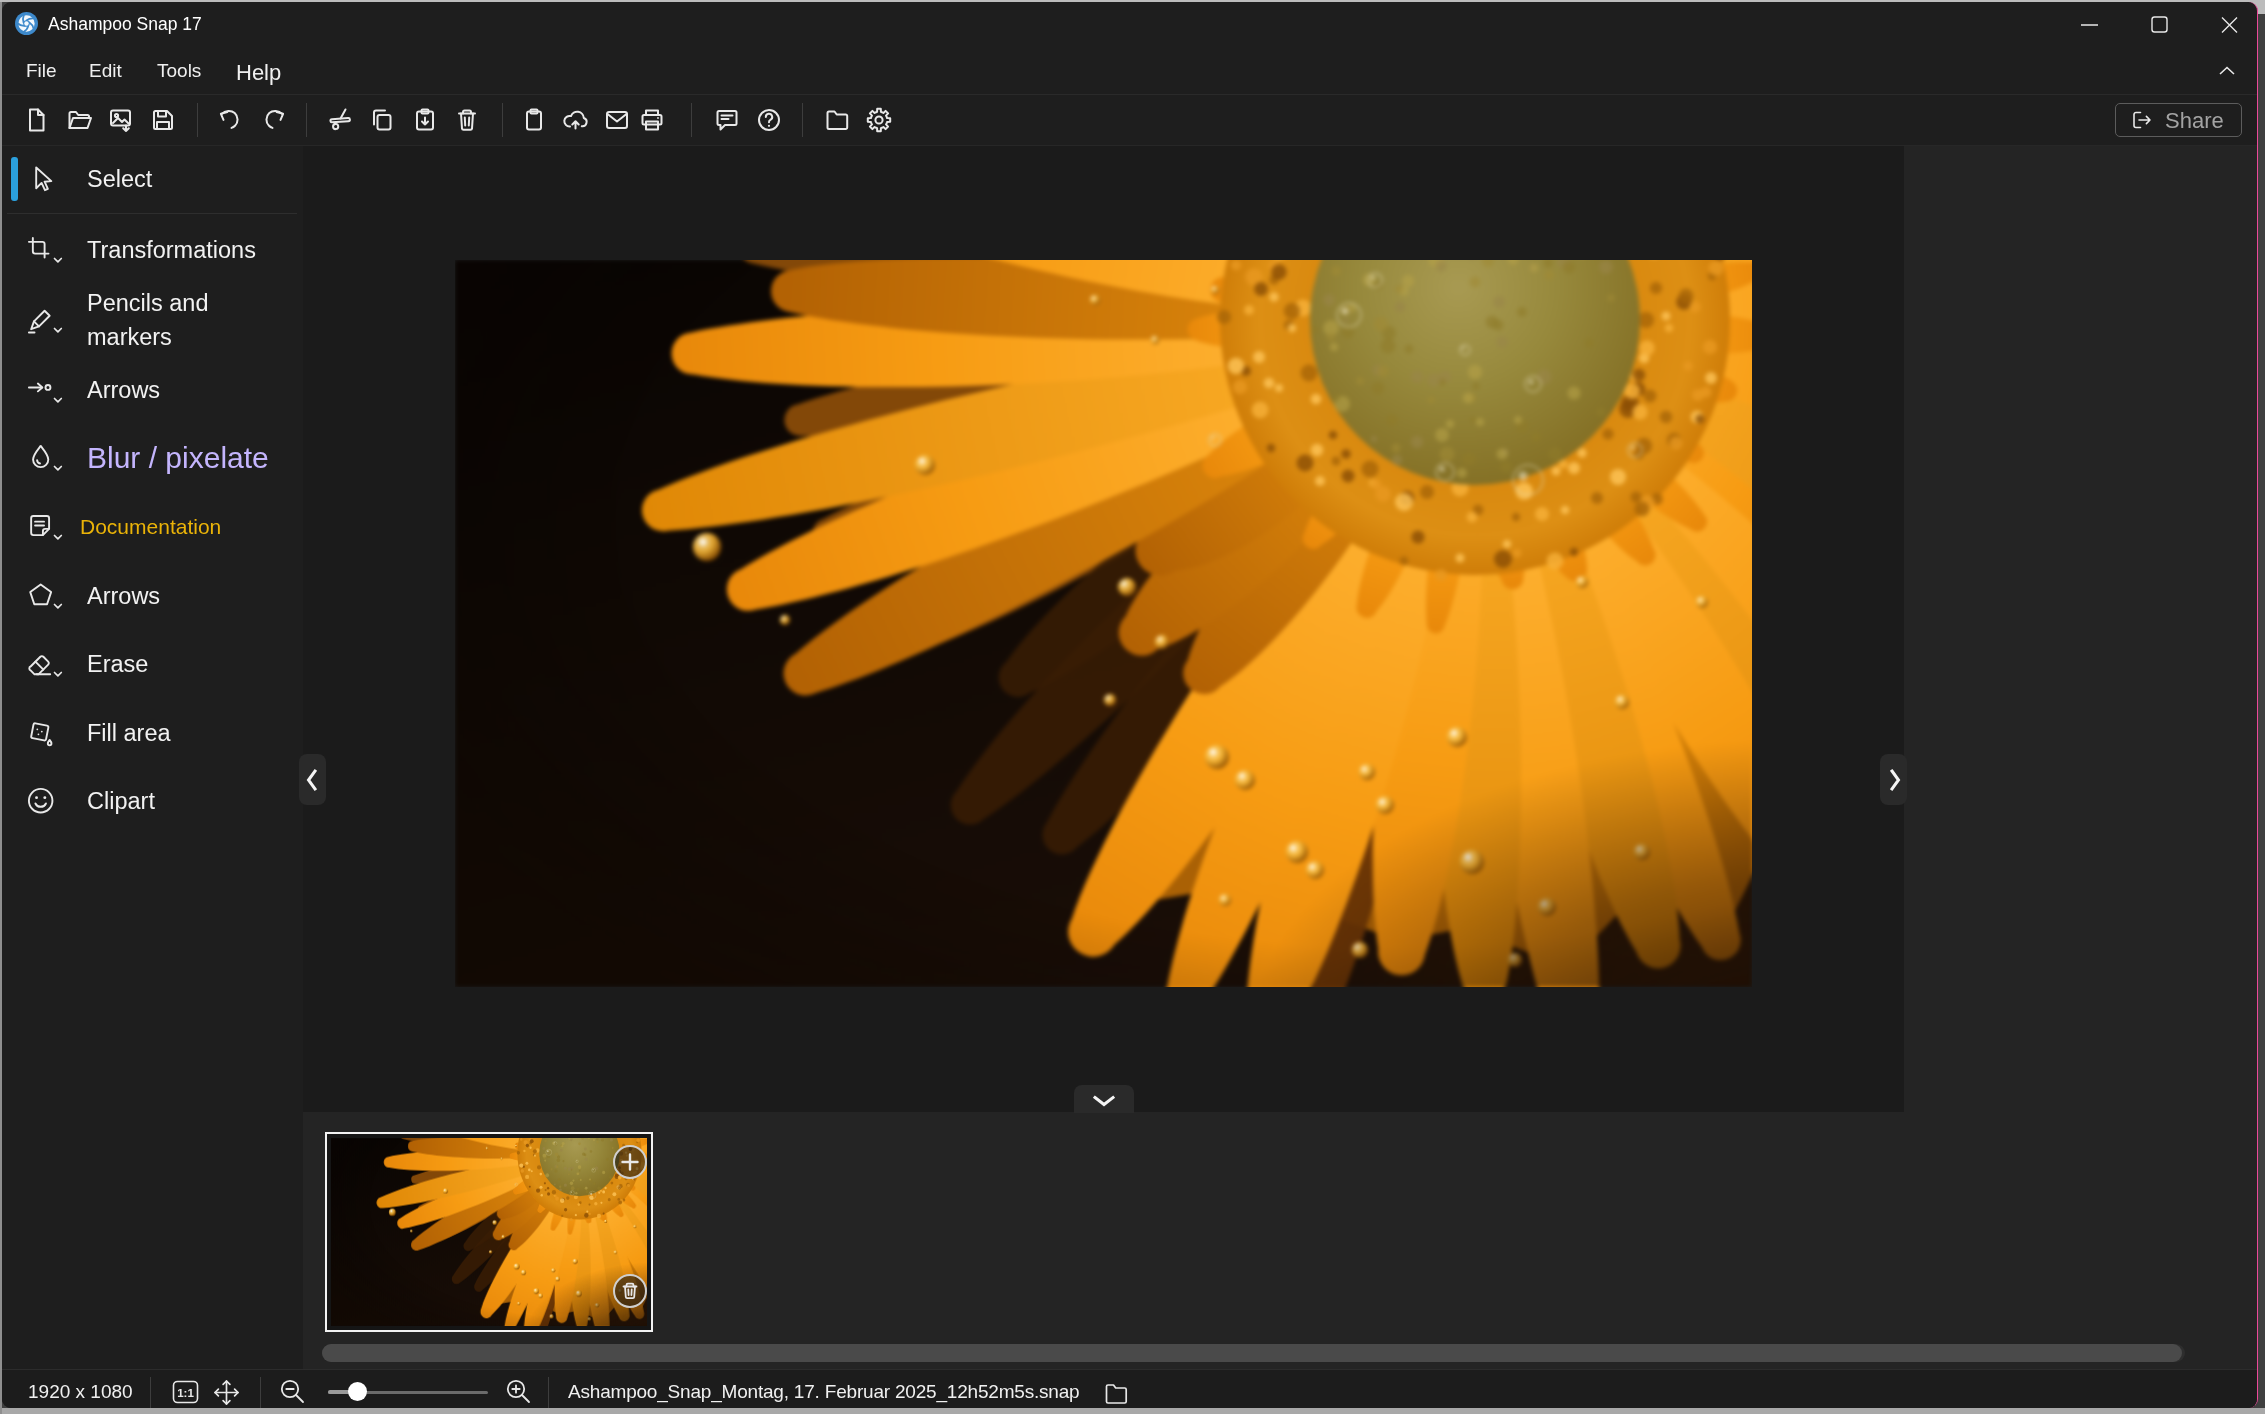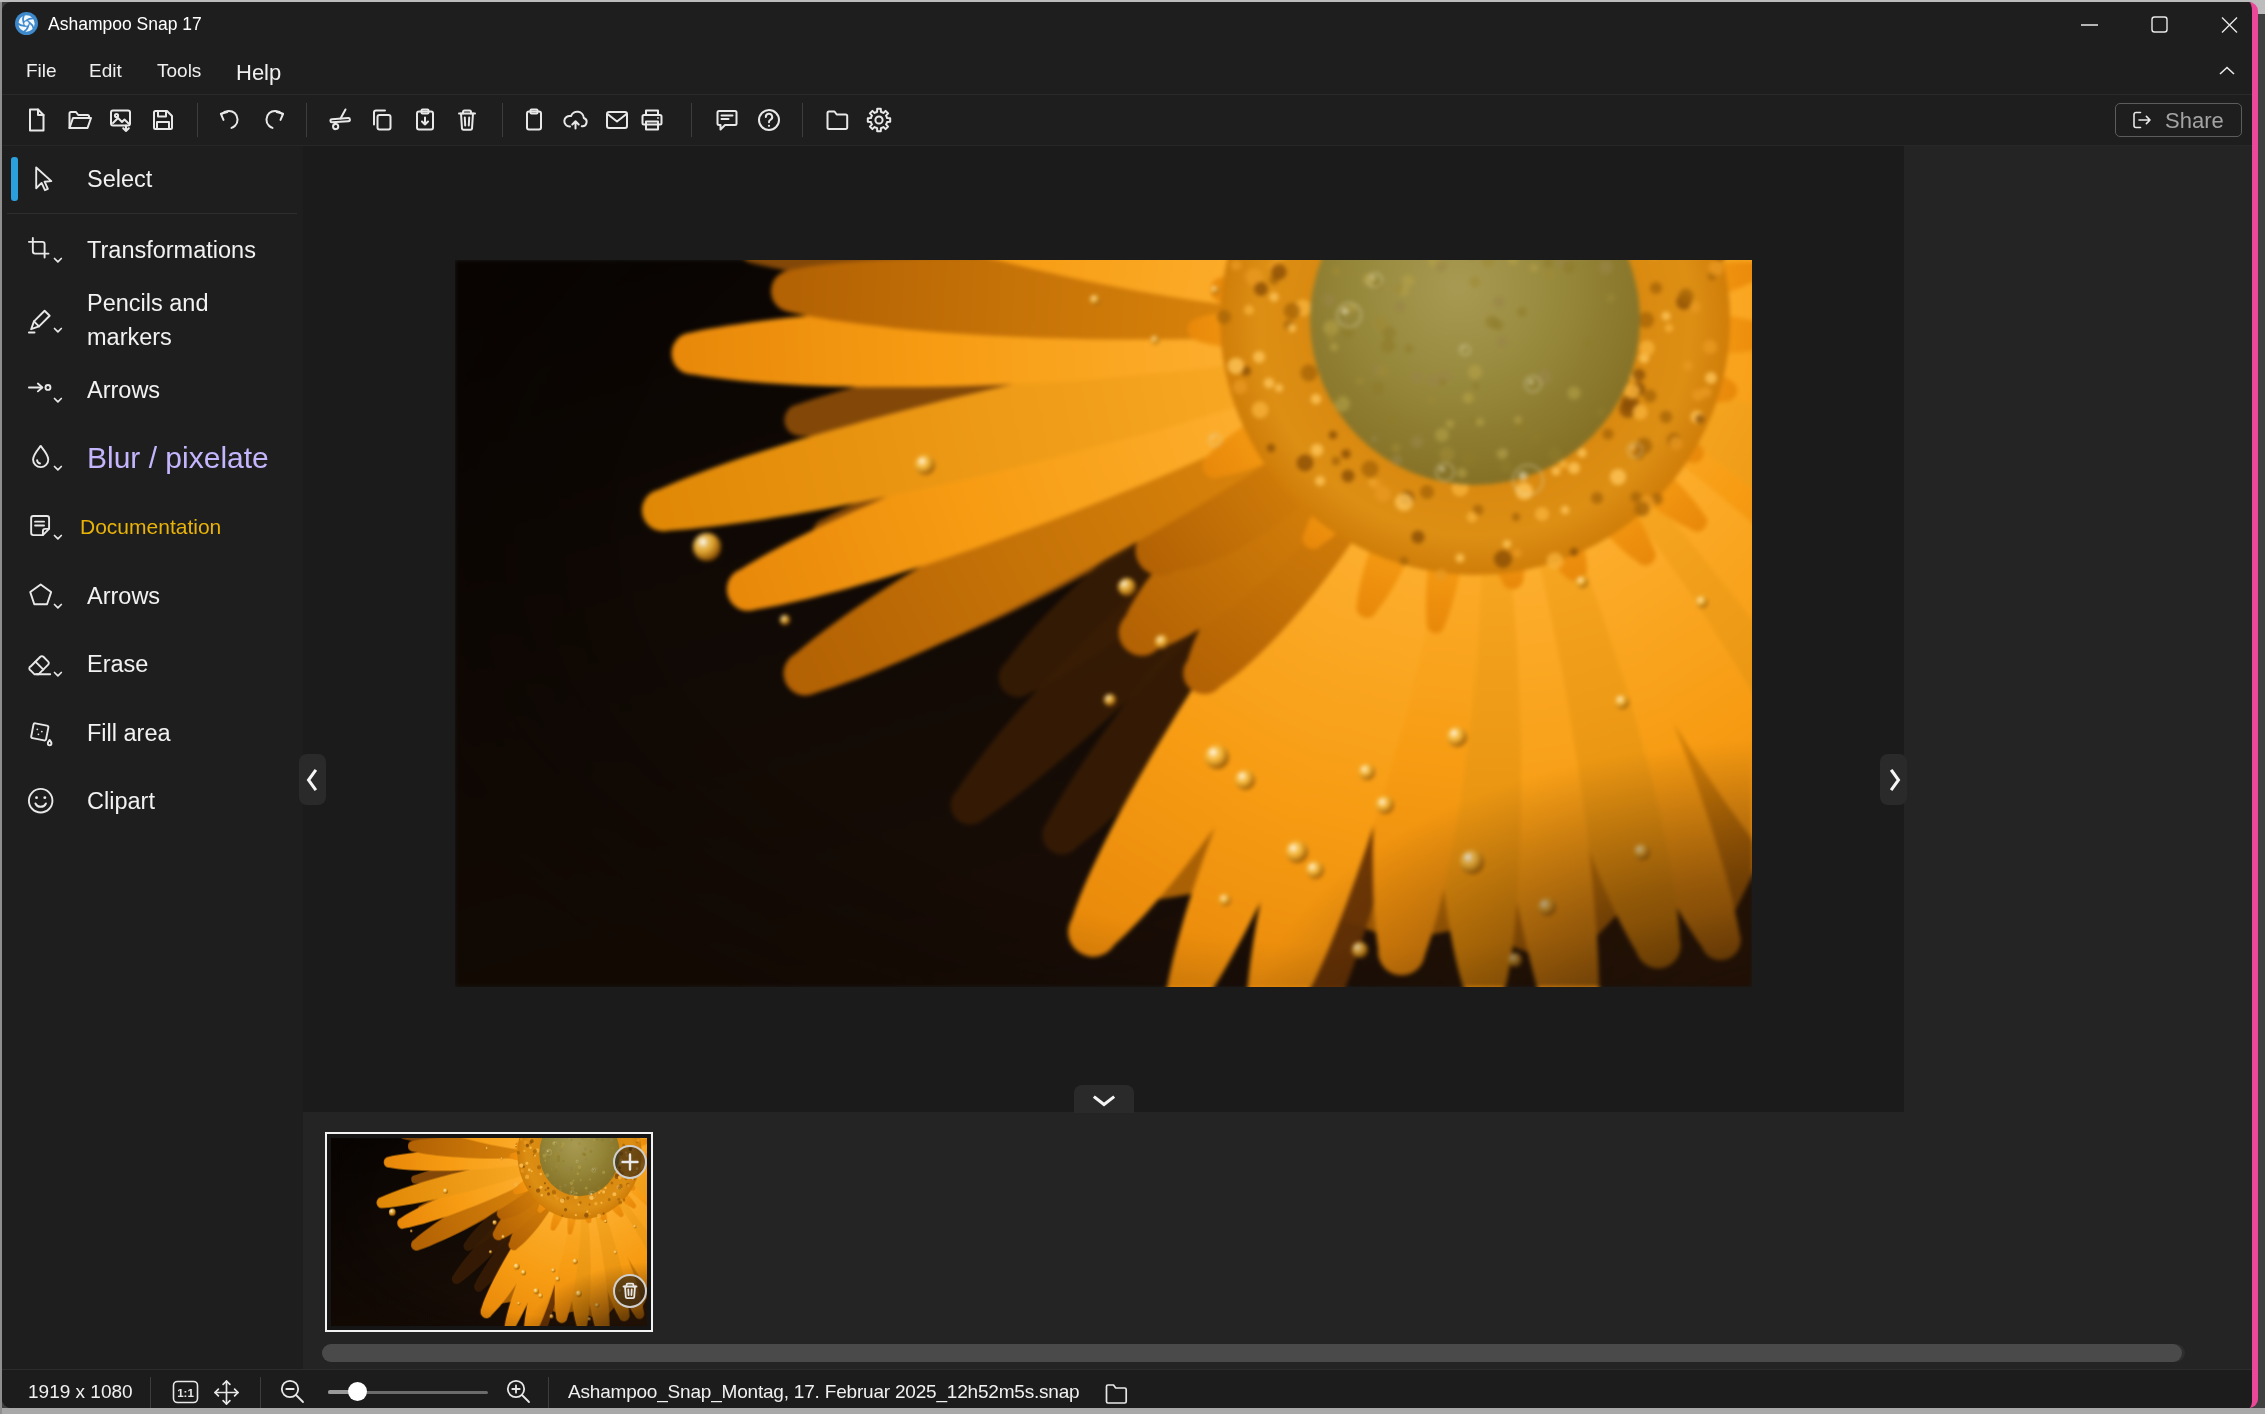--- a/index.html
+++ b/index.html
@@ -1,18 +1,18 @@
 <!DOCTYPE html>
 <html><head><meta charset="utf-8"><style>
 * { margin:0; padding:0; box-sizing:border-box; }
 html,body { width:2265px; height:1414px; background:#3f3f3f; font-family:"Liberation Sans",sans-serif; overflow:hidden; }
 #top-edge { position:absolute; left:0; top:0; width:2265px; height:2px; background:#bcbcbc; }
 #corner { position:absolute; right:0; top:0; width:14px; height:14px; background:#bcbcbc; }
 #win { position:absolute; left:2px; top:2px; width:2256px; height:1406px; background:#1e1e1e;
-       border-radius:9px; overflow:hidden; border-right:6px solid #ec4899; }
+       border-radius:9px; overflow:hidden; border-right:1px solid #ec4899; }
 .abs { position:absolute; }
 </style></head><body>
 <svg width="0" height="0" style="position:absolute">
     <defs>
 <filter id="soft" x="-2%" y="-2%" width="104%" height="104%" color-interpolation-filters="sRGB">
         <feGaussianBlur stdDeviation="2"></feGaussianBlur>
       </filter>
 <linearGradient id="pbg" x1="0" y1="0" x2="0.55" y2="1">
  <stop offset="0%" stop-color="#090503"></stop>
         <stop offset="55%" stop-color="#120a05"></stop>
@@ -676,21 +676,21 @@
   <svg class="abs" style="left:611px;top:1272px" width="34" height="34" viewBox="0 0 34 34" fill="none" stroke="#e8e8e8" stroke-width="1.8" stroke-linecap="round">
     <path d="M10.5 12.5 h13"></path>
       <path d="M13.5 12.5 v-1.6 a1.3 1.3 0 0 1 1.3-1.3 h4.4 a1.3 1.3 0 0 1 1.3 1.3 v1.6"></path>
     <path d="M12 12.5 l.8 10.5 a1.3 1.3 0 0 0 1.3 1.2 h5.8 a1.3 1.3 0 0 0 1.3-1.2 l.8-10.5"></path>
     <path d="M15.3 15.5 l.3 5.5 M18.7 15.5 l-.3 5.5"></path>
   </svg>
 
   <div class="abs" style="left:320px;top:1342px;width:1863px;height:18px;background:#2e2e2e;border-radius:9px"></div>
   <div class="abs" style="left:320px;top:1342px;width:1860px;height:18px;background:#4a4a4a;border-radius:9px"></div>
 
-  <div style="position:absolute;left:26px;top:1379px;font-size:19px;color:#f0f0f0">1919 x 1080</div>
+  <div style="position:absolute;left:26px;top:1379px;font-size:19px;color:#f0f0f0">1920 x 1080</div>
     <div style="position:absolute;left:148px;top:1375px;width:1px;height:31px;background:#3d3d3d"></div>
     <div style="position:absolute;left:258px;top:1375px;width:1px;height:31px;background:#3d3d3d"></div>
     <div style="position:absolute;left:546px;top:1375px;width:1px;height:31px;background:#3d3d3d"></div>
     <svg style="position:absolute;left:170px;top:1378px" width="27" height="25" viewBox="0 0 27 25" fill="none" stroke="#e8e8e8" stroke-width="1.6" stroke-linecap="round" stroke-linejoin="round">
       <rect x="1.5" y="1.5" width="24" height="21" rx="4"></rect>
       <text x="13.5" y="16.5" text-anchor="middle" font-family="Liberation Sans" font-size="11.5" font-weight="bold" fill="#e8e8e8" stroke="none">1:1</text>
     </svg>
     <svg style="position:absolute;left:210px;top:1376px" width="29" height="29" viewBox="0 0 29 29" fill="none" stroke="#e8e8e8" stroke-width="1.7" stroke-linecap="round" stroke-linejoin="round">
       <path d="M14.5 3 V26 M3 14.5 H26"></path>
       <path d="M14.5 3 l-3.4 3.4 M14.5 3 l3.4 3.4 M14.5 26 l-3.4-3.4 M14.5 26 l3.4-3.4 M3 14.5 l3.4-3.4 M3 14.5 l3.4 3.4 M26 14.5 l-3.4-3.4 M26 14.5 l-3.4 3.4"></path>

